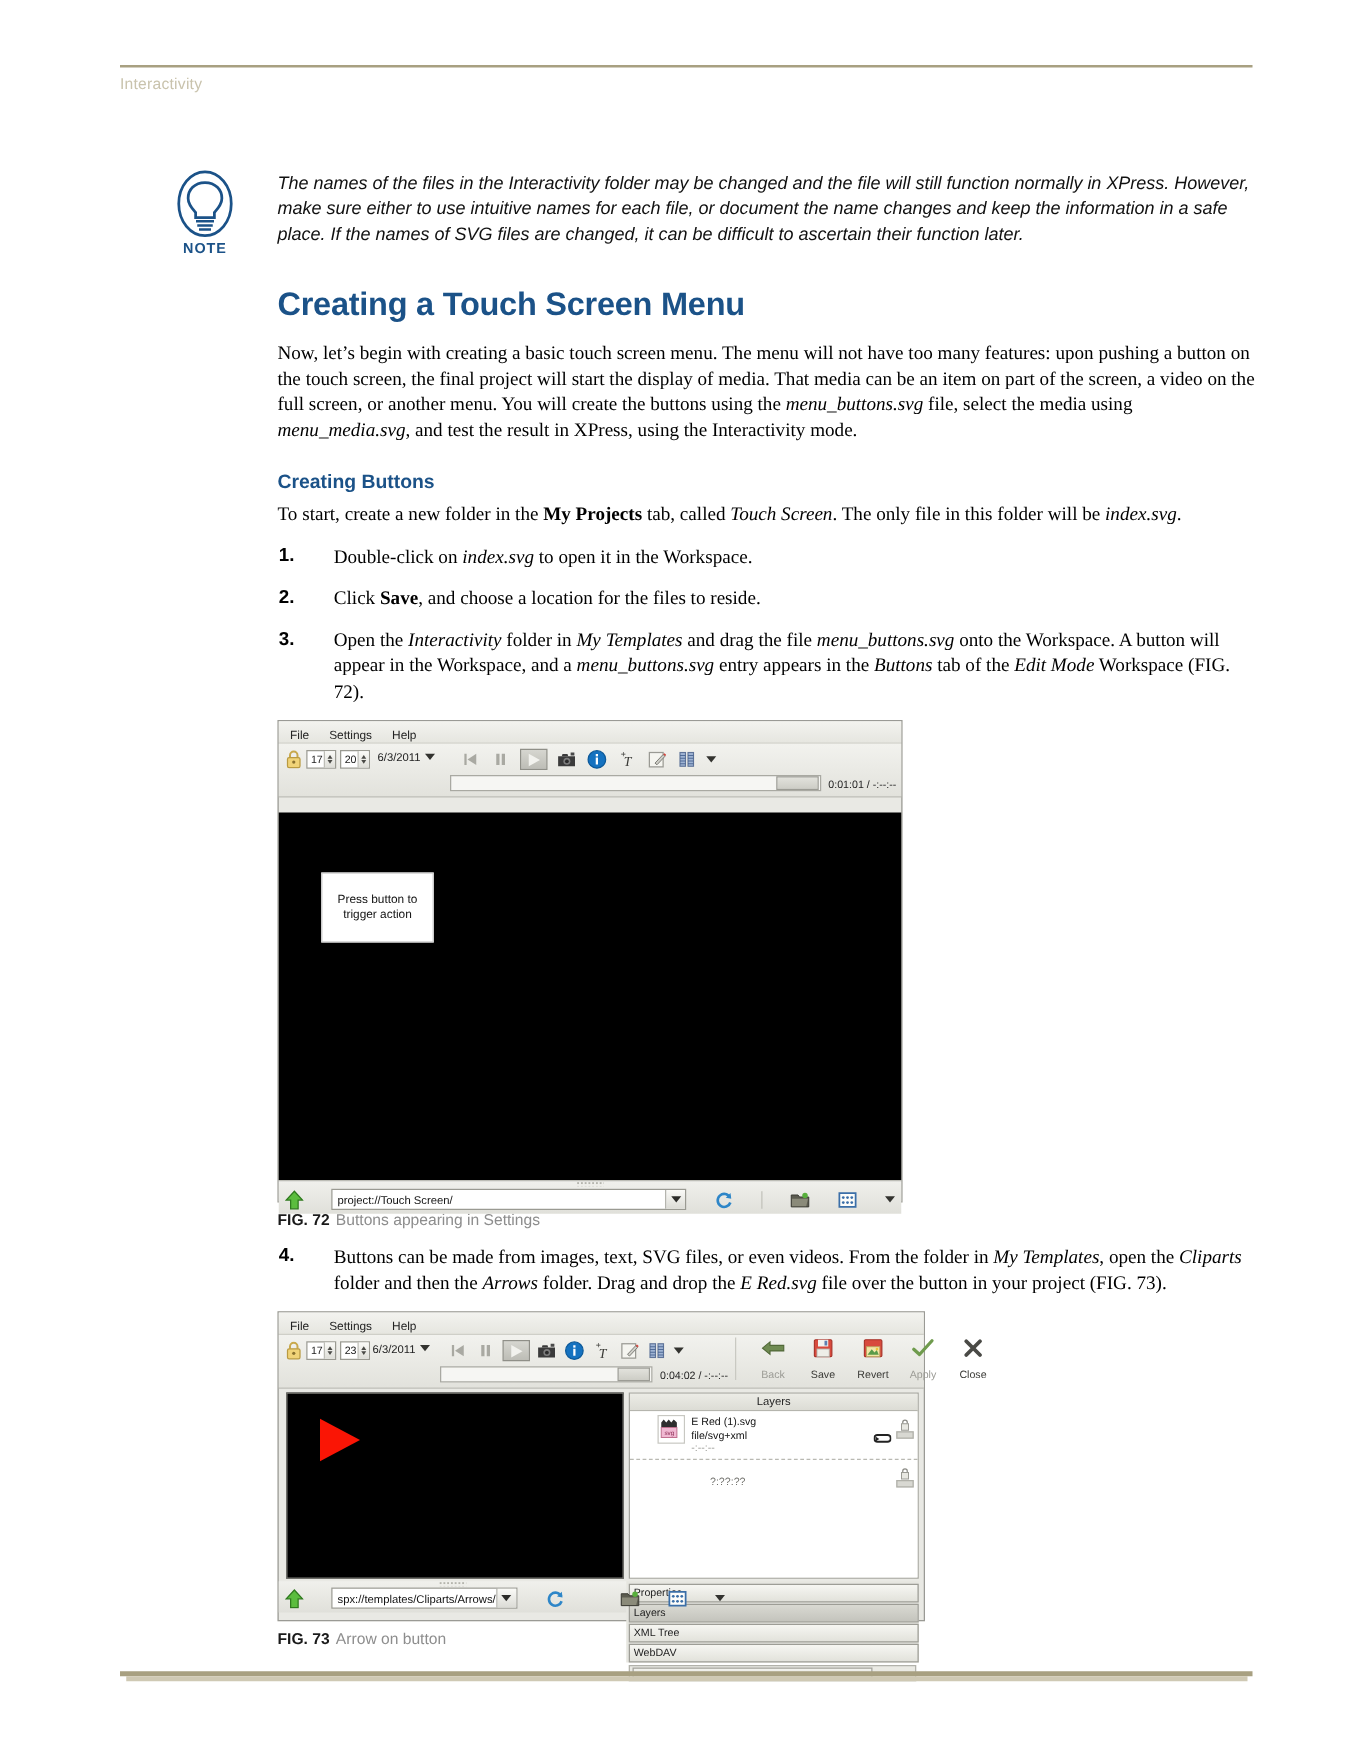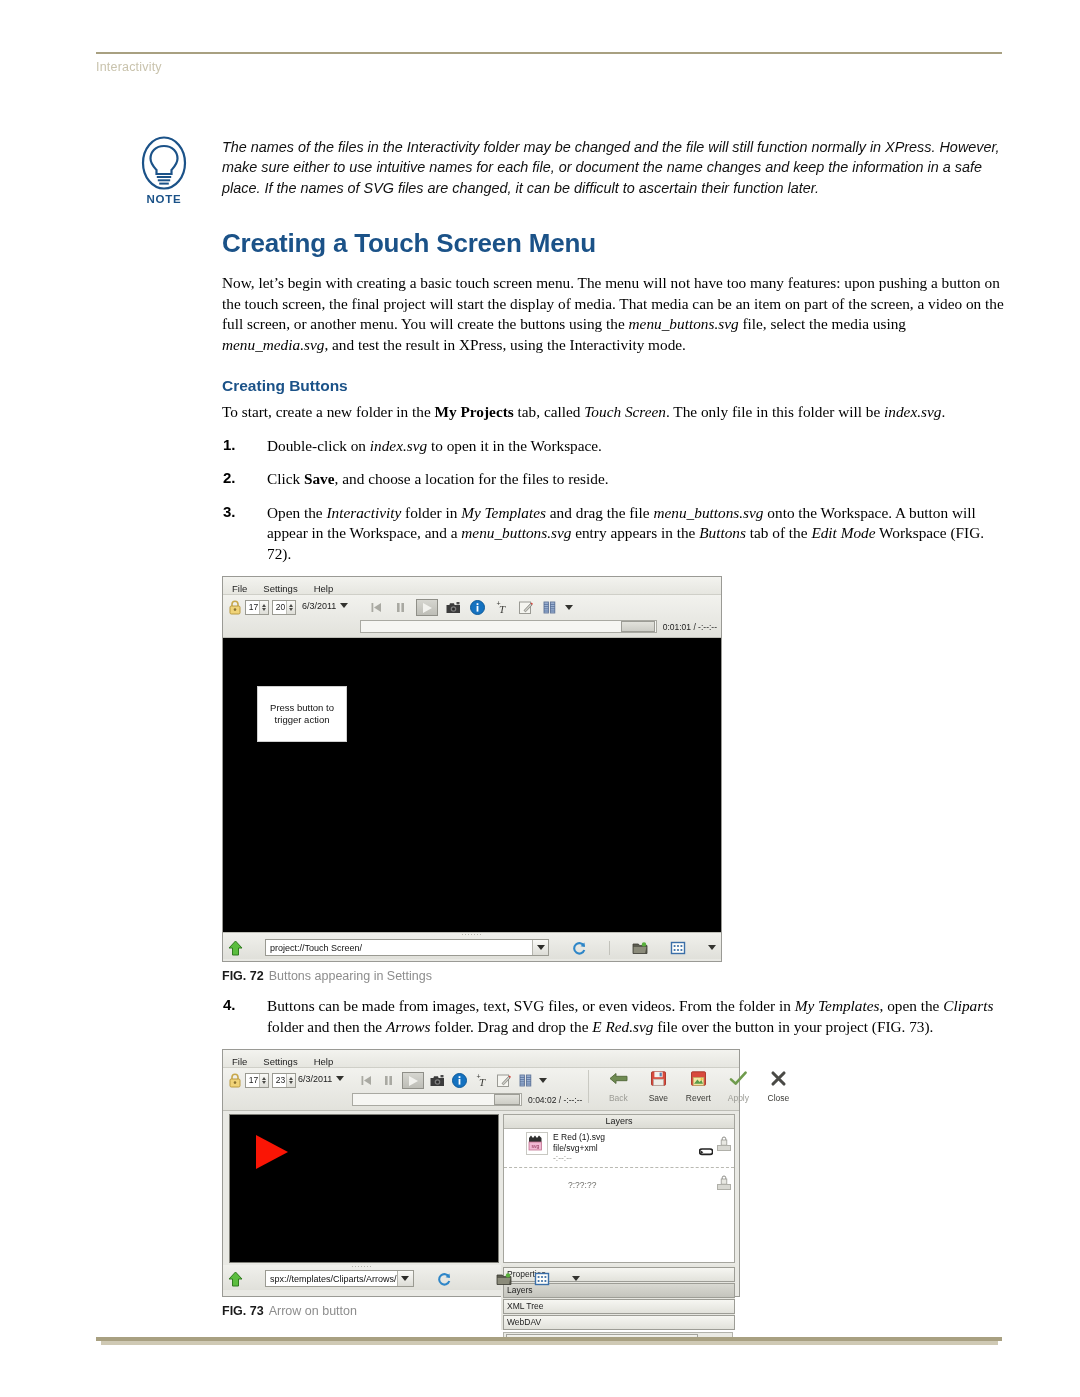--- a/index.html
+++ b/index.html
@@ -235,21 +235,21 @@
     border-bottom: 5px solid transparent;
     border-left: 9px solid #f2f2ee;
   }
 
   .tb-right { display: flex; align-items: flex-start; gap: 10px; padding-left: 14px; border-left: 1px solid #c9c9c2; margin-left: 6px; }
   .action-btn { display: flex; flex-direction: column; align-items: center; width: 30px; }
   .action-lbl { font-size: 8.5px; margin-top: 2px; color: #3a3a36; }
   .action-lbl.dim { color: #9b9b95; }
 
   
-  .canvas { background: #000; position: relative; }
+  .canvas { background: #000; position: relative; margin-top: 12px; }
   .press-btn {
     position: absolute;
     background: #fff;
     border: 1px solid #cfcfcf;
     display: flex; align-items: center; justify-content: center;
     text-align: center;
     font-family: "Liberation Sans", sans-serif;
     font-size: 9.5px;
     line-height: 12px;
     color: #111;

